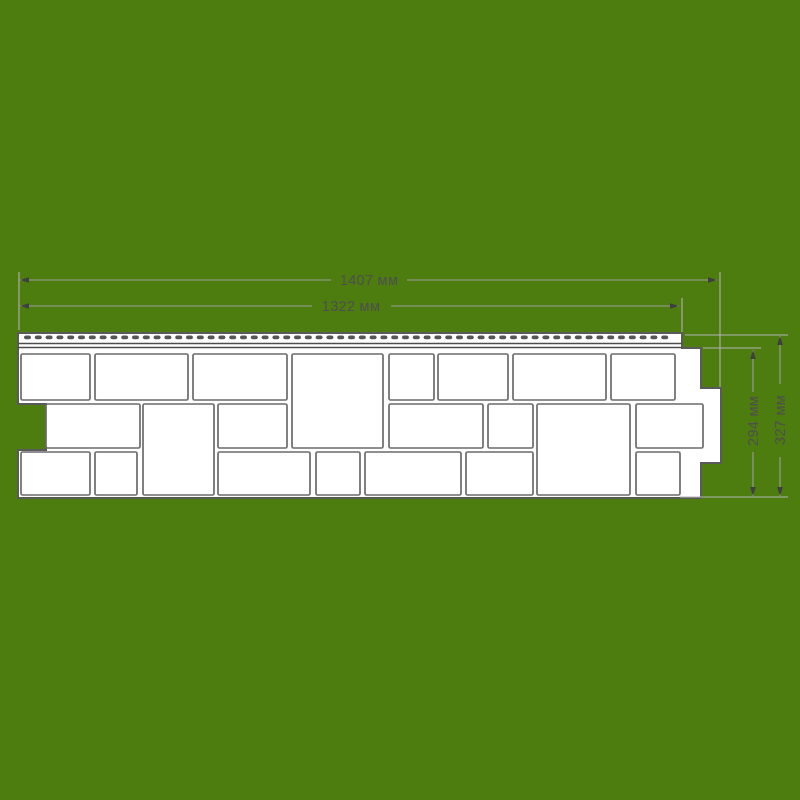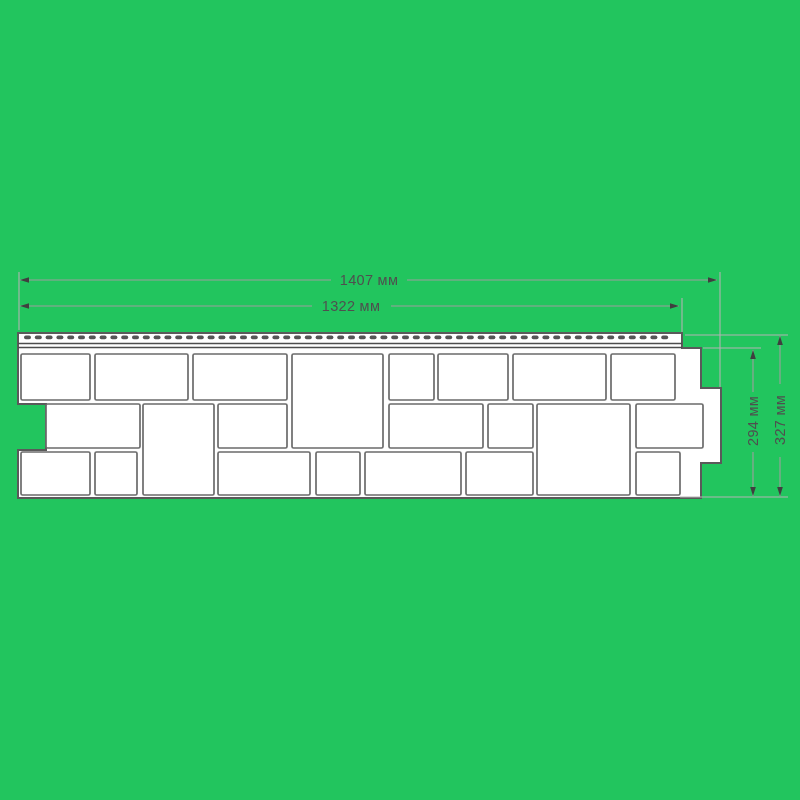--- a/index.html
+++ b/index.html
@@ -1,17 +1,17 @@
 <!DOCTYPE html>
 <html><head>
 <meta charset="utf-8">
 <style>
   html,body{margin:0;padding:0;background:#ffffff;}
   body{width:800px;height:800px;overflow:hidden;font-family:"Liberation Sans",sans-serif;}
-  #stage{position:relative;width:800px;height:800px;background:#22c55e;}
+  #stage{position:relative;width:800px;height:800px;background:#4d7c0f;}
   svg text{font-family:"Liberation Sans",sans-serif;font-size:14.5px;letter-spacing:.3px;}
 </style>
 </head>
 <body>
 
 <div id="stage">
   <svg id="dwg" width="800" height="800" viewBox="0 0 800 800">
       <polygon points="18,333 682,333 682,348 701,348 701,388 721,388 721,463 701,463 701,498 18,498 18,450 46,450 46,404 18,404" fill="#ffffff" stroke="#5a5a5a" stroke-width="2" stroke-linejoin="miter"></polygon>
       <rect x="24" y="335.6" width="7" height="3.6" rx="1.8" fill="#565656"></rect>
       <rect x="34.8" y="335.6" width="7" height="3.6" rx="1.8" fill="#565656"></rect>

